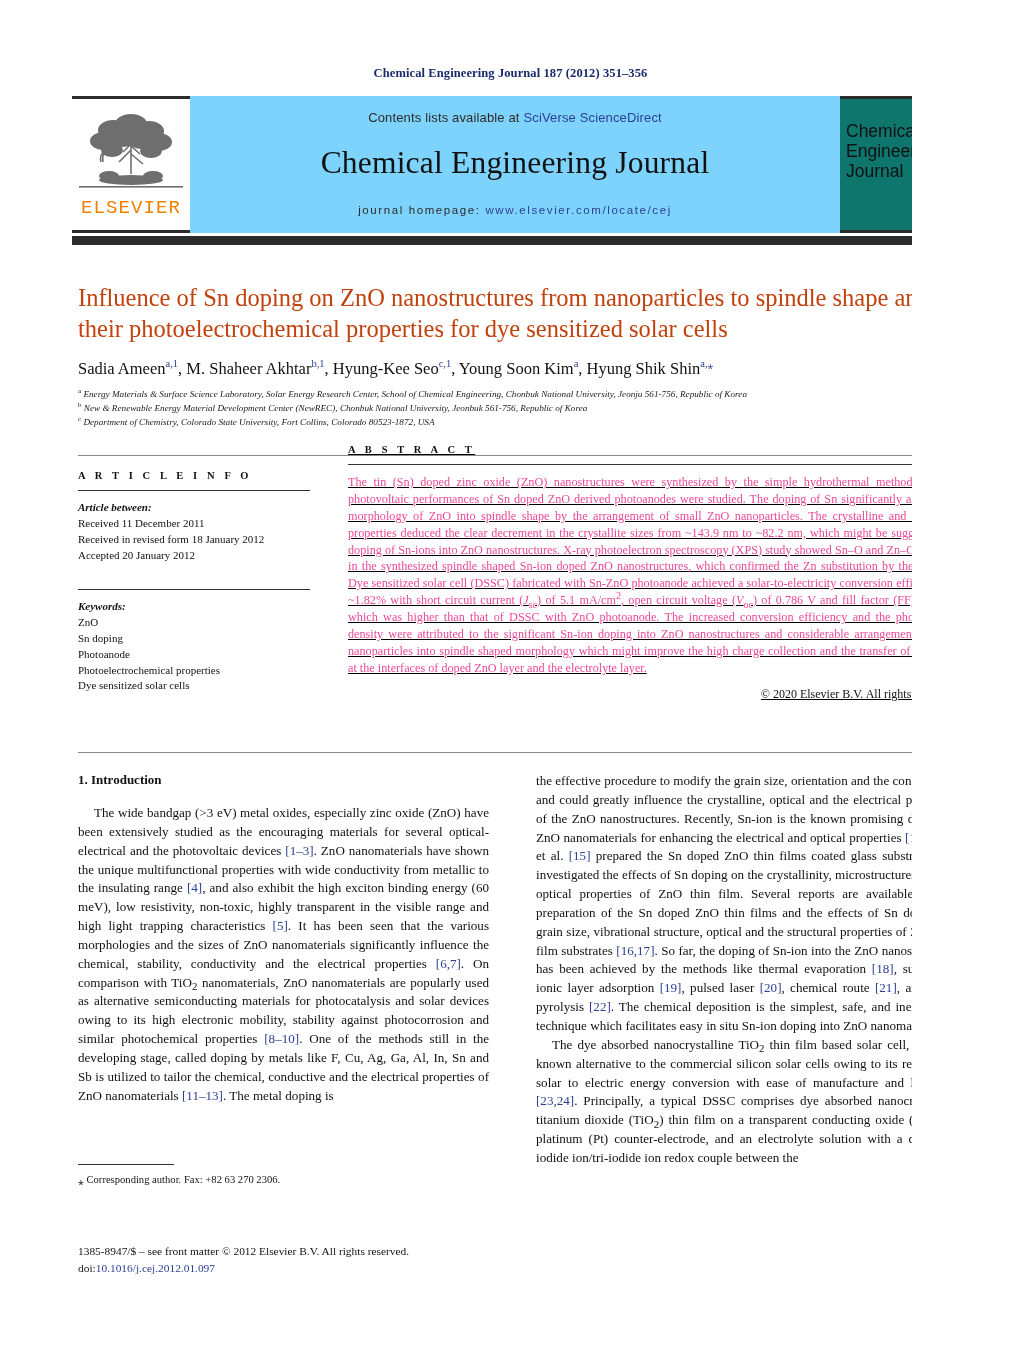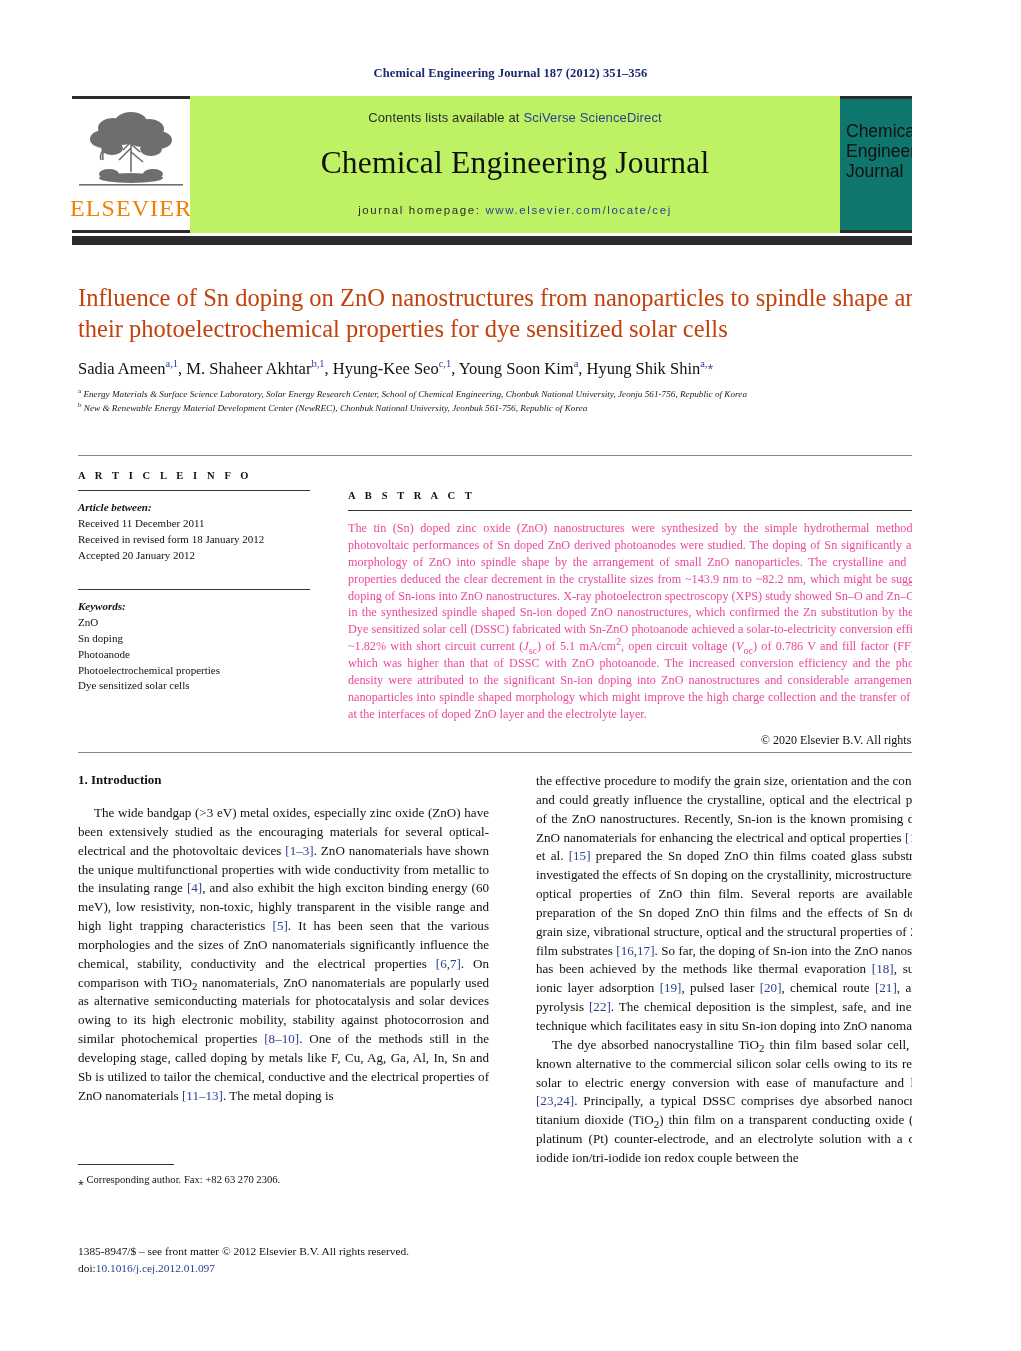--- a/index.html
+++ b/index.html
@@ -52,30 +52,30 @@
     border-top: 3px solid #2b2b2b;
     border-bottom: 3px solid #2b2b2b;
     box-sizing: border-box;
     display: flex;
     flex-direction: column;
     align-items: center;
     justify-content: center;
   }
   .els-tree { width: 104px; height: 86px; display: block; }
   .els-word {
-    font-family: Liberation Serif, serif;
-    font-size: 24px;
+    font-family: Liberation Mono, monospace;
+    font-size: 19px;
     letter-spacing: 1.1px;
     color: #f08000;
     margin-top: 1px;
     font-weight: 400;
   }
   .mast-center {
     flex: 1 1 auto;
-    background: #bef264;
+    background: #7dd3fc;
     position: relative;
     display: flex;
     flex-direction: column;
     align-items: center;
     justify-content: flex-start;
     padding-top: 14px;
     box-sizing: border-box;
   }
   .contents-line {
     font-family: "Liberation Sans", sans-serif;
@@ -172,23 +172,24 @@
     background: #888888;
   }
   .infoblock {
     position: absolute;
     top: 470px;
     left: 78px;
     width: 232px;
   }
   .abstractblock {
     position: absolute;
-    top: 490px;
+    top: 444px;
     left: 348px;
     width: 610px;
+    text-decoration: underline;
   }
   .sechead {
     font-family: "Liberation Serif", serif;
     font-weight: bold;
     font-size: 10.5px;
     letter-spacing: 3.6px;
     color: #111111;
     margin: 0 0 9px 0;
   }
   .hr-thin {
@@ -362,20 +363,21 @@
   </div>
 
   <div class="thick-rule"></div>
 
   <div class="title-block">
     <h1 class="paper-title">Influence of Sn doping on ZnO nanostructures from nanoparticles to spindle shape and their photoelectrochemical properties for dye sensitized solar cells</h1>
     <div class="authors">Sadia Ameen<sup>a,1</sup>, M. Shaheer Akhtar<sup>b,1</sup>, Hyung-Kee Seo<sup>c,1</sup>, Young Soon Kim<sup>a</sup>, Hyung Shik Shin<sup>a,⁎</sup></div>
     <div class="affil">
       <div><sup>a</sup> <span>Energy Materials &amp; Surface Science Laboratory, Solar Energy Research Center, School of Chemical Engineering, Chonbuk National University, Jeonju 561-756, Republic of Korea</span></div>
       <div><sup>b</sup> <span>New &amp; Renewable Energy Material Development Center (NewREC), Chonbuk National University, Jeonbuk 561-756, Republic of Korea</span></div>
+      <div><sup>c</sup> <span>Department of Chemistry, Colorado State University, Fort Collins, Colorado 80523-1872, USA</span></div>
     </div>
   </div>
 
   <div class="rule-top"></div>
 
   <div class="infoblock">
     <div class="sechead">A R T I C L E   I N F O</div>
     <div class="hr-thin"></div>
     <div class="info-group">
       <div class="lbl">Article between:</div>

